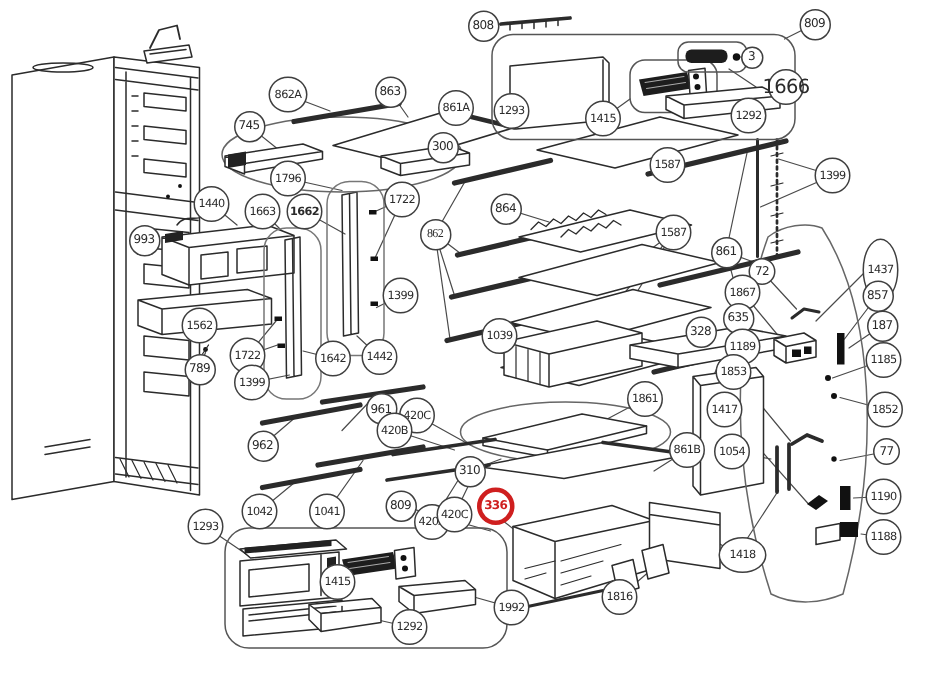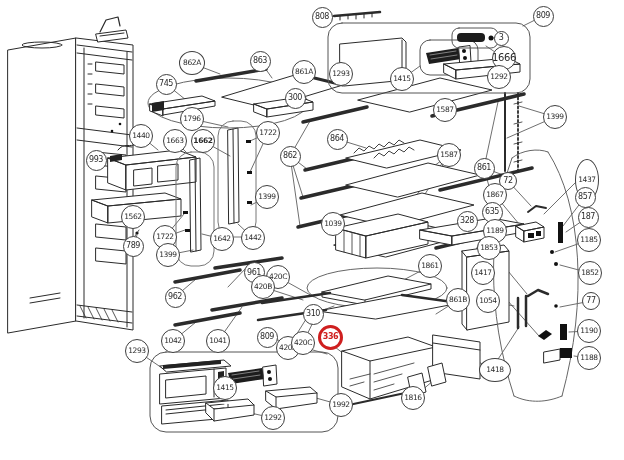--- a/index.html
+++ b/index.html
@@ -201,42 +201,42 @@
     <path d="M266,391 L310,387 L317,393 L317,403 L276,409 L266,401 Z M266,391 L276,397 L317,393 M276,397 L276,409" fill="#fff"></path>
   </g>
 </svg>
 
 <div id="callout-layer">
       <div class="callout" style="height: 21px; width: 21px; left: 311.5px; top: 6.5px; font-size: 8px;">808</div>
       <div class="callout" style="height: 21px; width: 21px; left: 532.5px; top: 5.5px; font-size: 8px;">809</div>
       <div class="callout" style="height: 24px; width: 24px; left: 329px; top: 62px; font-size: 7.5px;">1293</div>
       <div class="callout" style="height: 24px; width: 24px; left: 390px; top: 67px; font-size: 7.5px;">1415</div>
       <div class="callout" style="height: 15px; width: 15px; left: 493.5px; top: 30.5px; font-size: 8px;">3</div>
-      <div class="callout" style="height: 24px; width: 24px; left: 492px; top: 46px; font-size: 10px;">1666</div>
+      <div class="callout" style="height: 24px; width: 24px; left: 512px; top: 46px; font-size: 13px;">1666</div>
       <div class="callout" style="height: 24px; width: 24px; left: 487px; top: 65px; font-size: 7.5px;">1292</div>
       <div class="callout" style="height: 24px; width: 24px; left: 543px; top: 105px; font-size: 7.5px;">1399</div>
       <div class="callout" style="height: 24px; width: 26px; left: 179px; top: 51px; font-size: 7.5px;">862A</div>
       <div class="callout" style="height: 21px; width: 21px; left: 249.5px; top: 50.5px; font-size: 8px;">863</div>
       <div class="callout" style="height: 24px; width: 24px; left: 292px; top: 60px; font-size: 7.5px;">861A</div>
       <div class="callout" style="height: 21px; width: 21px; left: 155.5px; top: 73.5px; font-size: 8px;">745</div>
       <div class="callout" style="height: 21px; width: 21px; left: 284.5px; top: 87.5px; font-size: 8px;">300</div>
       <div class="callout" style="height: 24px; width: 24px; left: 180px; top: 107px; font-size: 7.5px;">1796</div>
       <div class="callout" style="height: 24px; width: 24px; left: 129px; top: 124px; font-size: 7.5px;">1440</div>
       <div class="callout" style="height: 24px; width: 24px; left: 163px; top: 129px; font-size: 7.5px;">1663</div>
       <div class="callout" style="height: 24px; width: 24px; left: 191px; top: 129px; font-size: 7.5px; font-weight: bold;">1662</div>
       <div class="callout" style="height: 24px; width: 24px; left: 256px; top: 121px; font-size: 7.5px;">1722</div>
       <div class="callout" style="height: 24px; width: 24px; left: 255px; top: 185px; font-size: 7.5px;">1399</div>
       <div class="callout" style="height: 21px; width: 21px; left: 85.5px; top: 149.5px; font-size: 8px;">993</div>
       <div class="callout" style="height: 24px; width: 24px; left: 121px; top: 205px; font-size: 7.5px;">1562</div>
       <div class="callout" style="height: 21px; width: 21px; left: 122.5px; top: 235.5px; font-size: 8px;">789</div>
       <div class="callout" style="height: 24px; width: 24px; left: 153px; top: 225px; font-size: 7.5px;">1722</div>
       <div class="callout" style="height: 24px; width: 24px; left: 156px; top: 243px; font-size: 7.5px;">1399</div>
       <div class="callout" style="height: 24px; width: 24px; left: 210px; top: 227px; font-size: 7.5px;">1642</div>
       <div class="callout" style="height: 24px; width: 24px; left: 241px; top: 226px; font-size: 7.5px;">1442</div>
-      <div class="callout" style="height: 21px; width: 21px; left: 279.5px; top: 145.5px; font-size: 8px;">862</div>
+      <div class="callout" style="height: 21px; width: 21px; left: 279.5px; top: 145.5px; font-size: 8px; font-family: Liberation Serif, serif;">862</div>
       <div class="callout" style="height: 21px; width: 21px; left: 326.5px; top: 128.5px; font-size: 8px;">864</div>
       <div class="callout" style="height: 24px; width: 24px; left: 433px; top: 98px; font-size: 7.5px;">1587</div>
       <div class="callout" style="height: 24px; width: 24px; left: 437px; top: 143px; font-size: 7.5px;">1587</div>
       <div class="callout" style="height: 21px; width: 21px; left: 473.5px; top: 157.5px; font-size: 8px;">861</div>
       <div class="callout" style="height: 24px; width: 24px; left: 321px; top: 212px; font-size: 7.5px;">1039</div>
       <div class="callout" style="height: 21px; width: 21px; left: 456.5px; top: 210.5px; font-size: 8px;">328</div>
       <div class="callout" style="height: 42px; width: 24px; left: 575px; top: 159px; font-size: 7.5px;">1437</div>
       <div class="callout" style="height: 18px; width: 18px; left: 499px; top: 172px; font-size: 8px;">72</div>
       <div class="callout" style="height: 24px; width: 24px; left: 483px; top: 183px; font-size: 7.5px;">1867</div>
       <div class="callout" style="height: 21px; width: 21px; left: 574.5px; top: 186.5px; font-size: 8px;">857</div>

